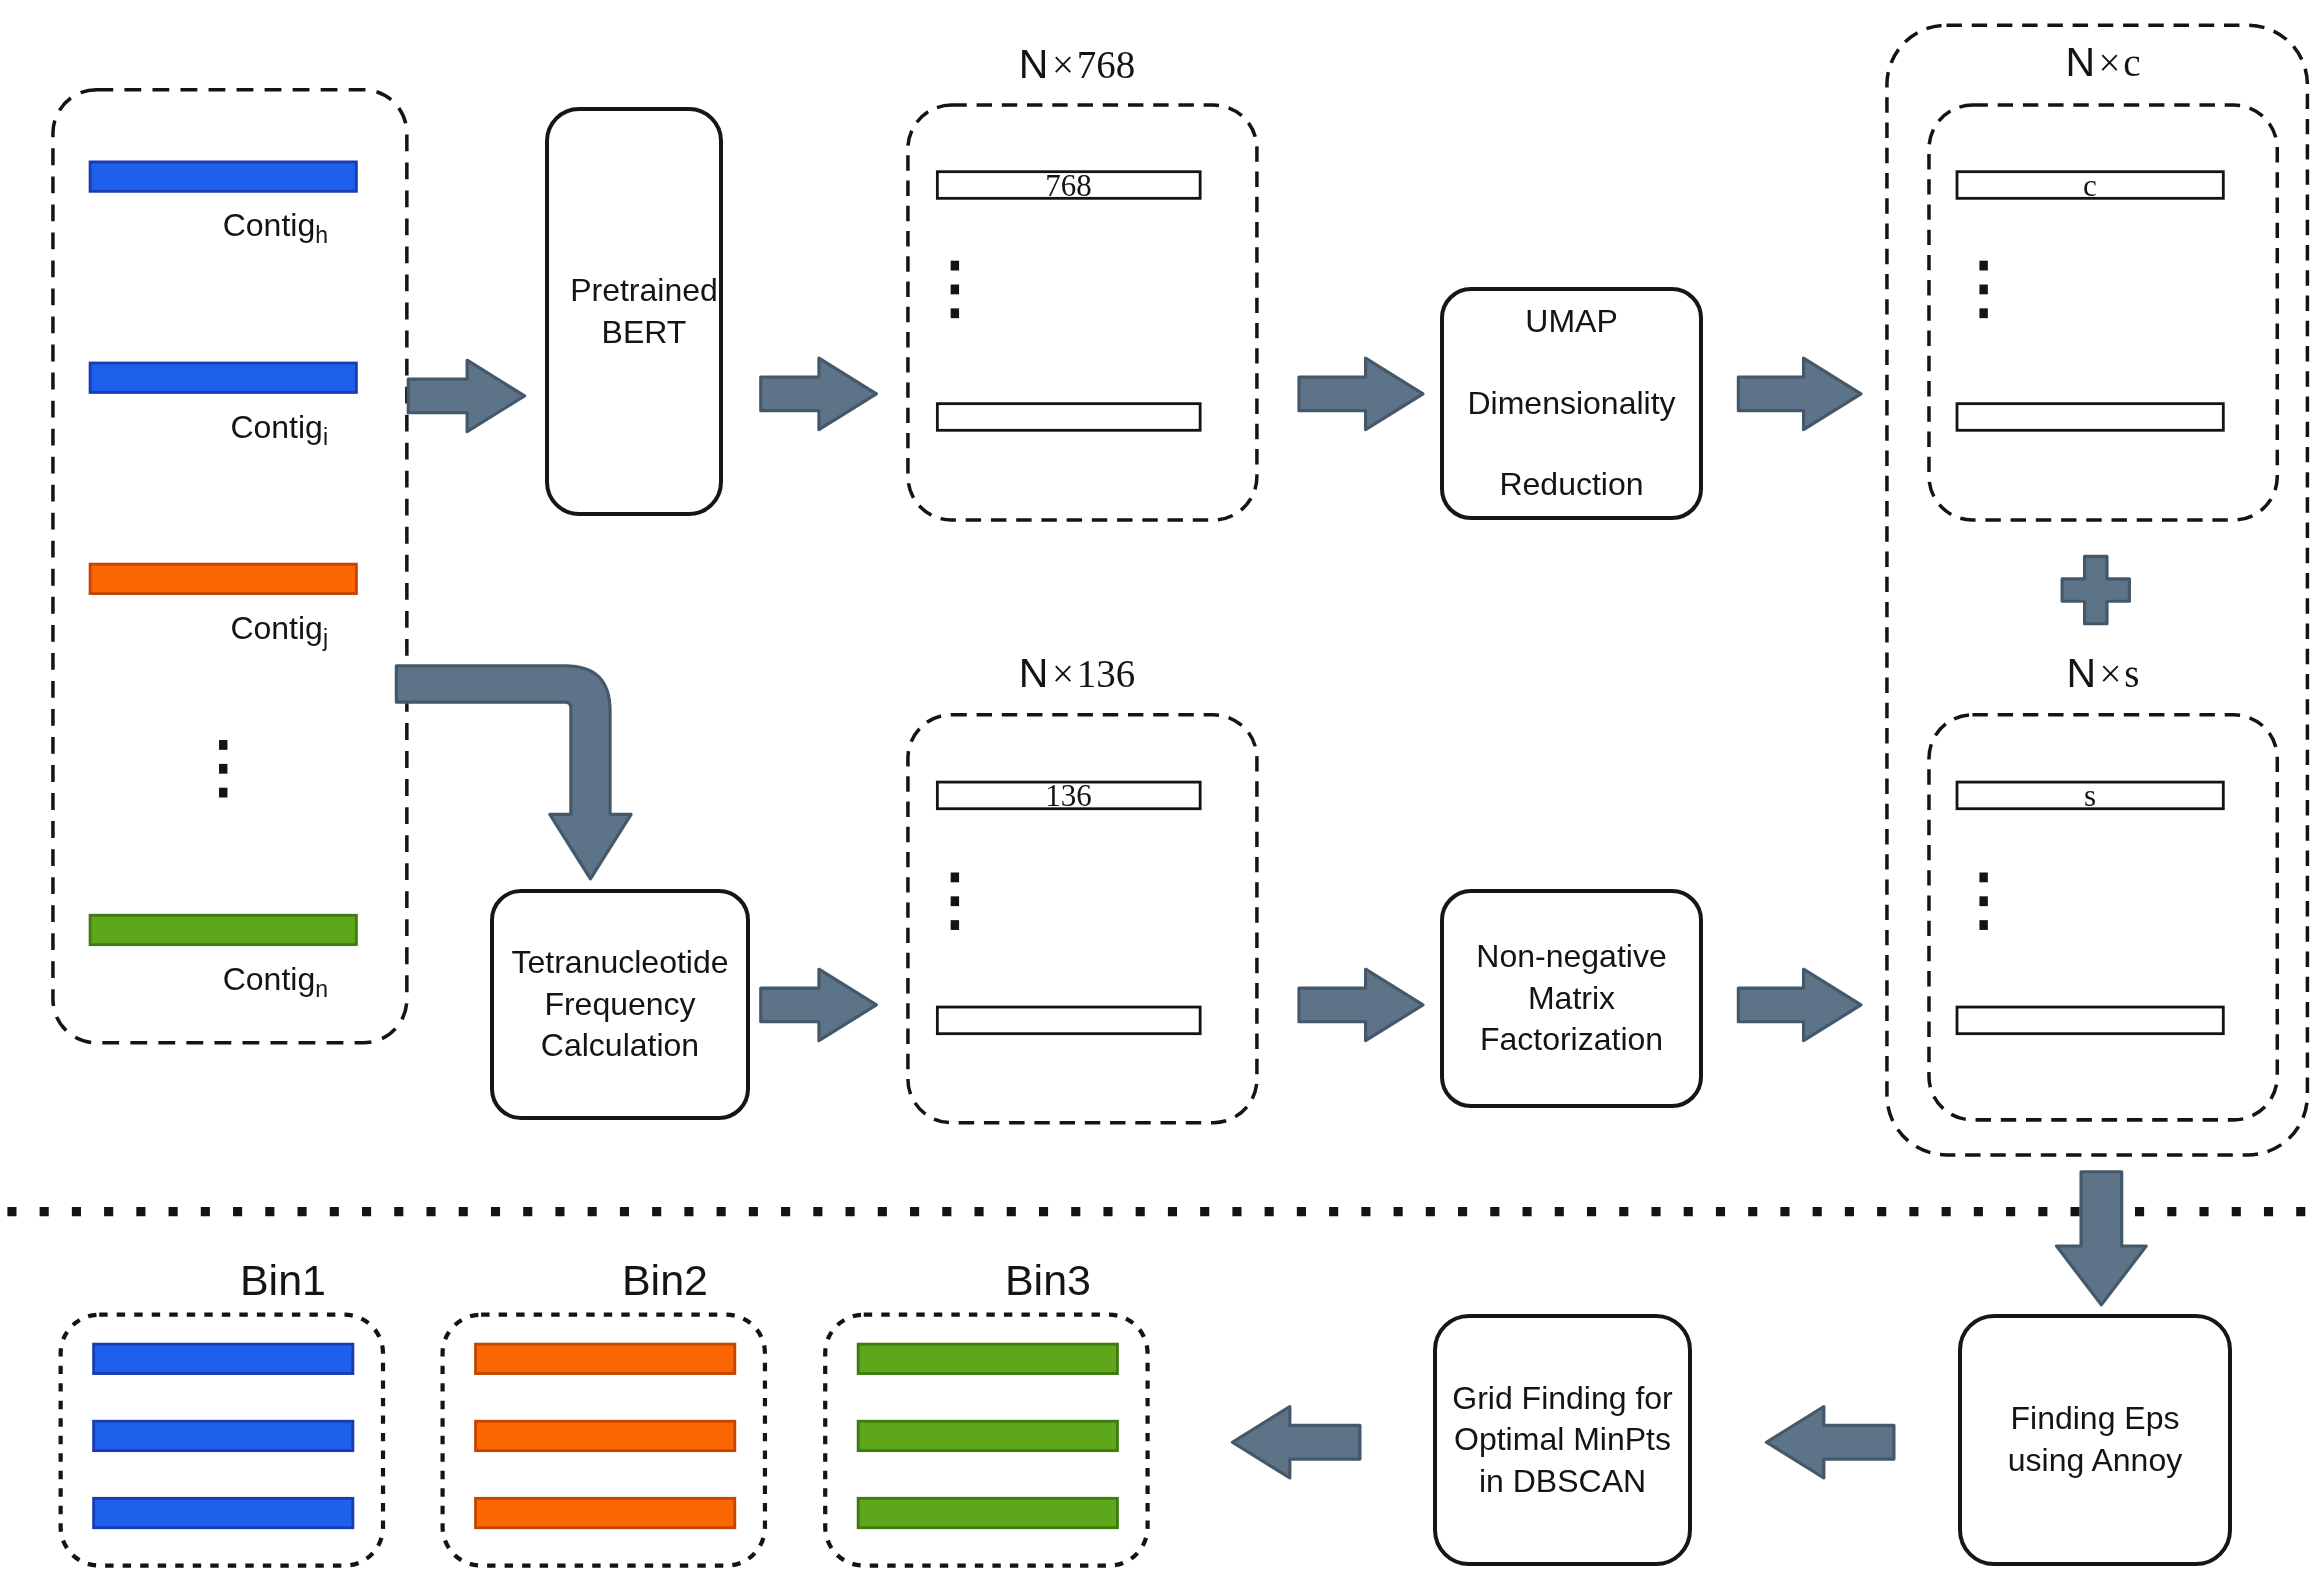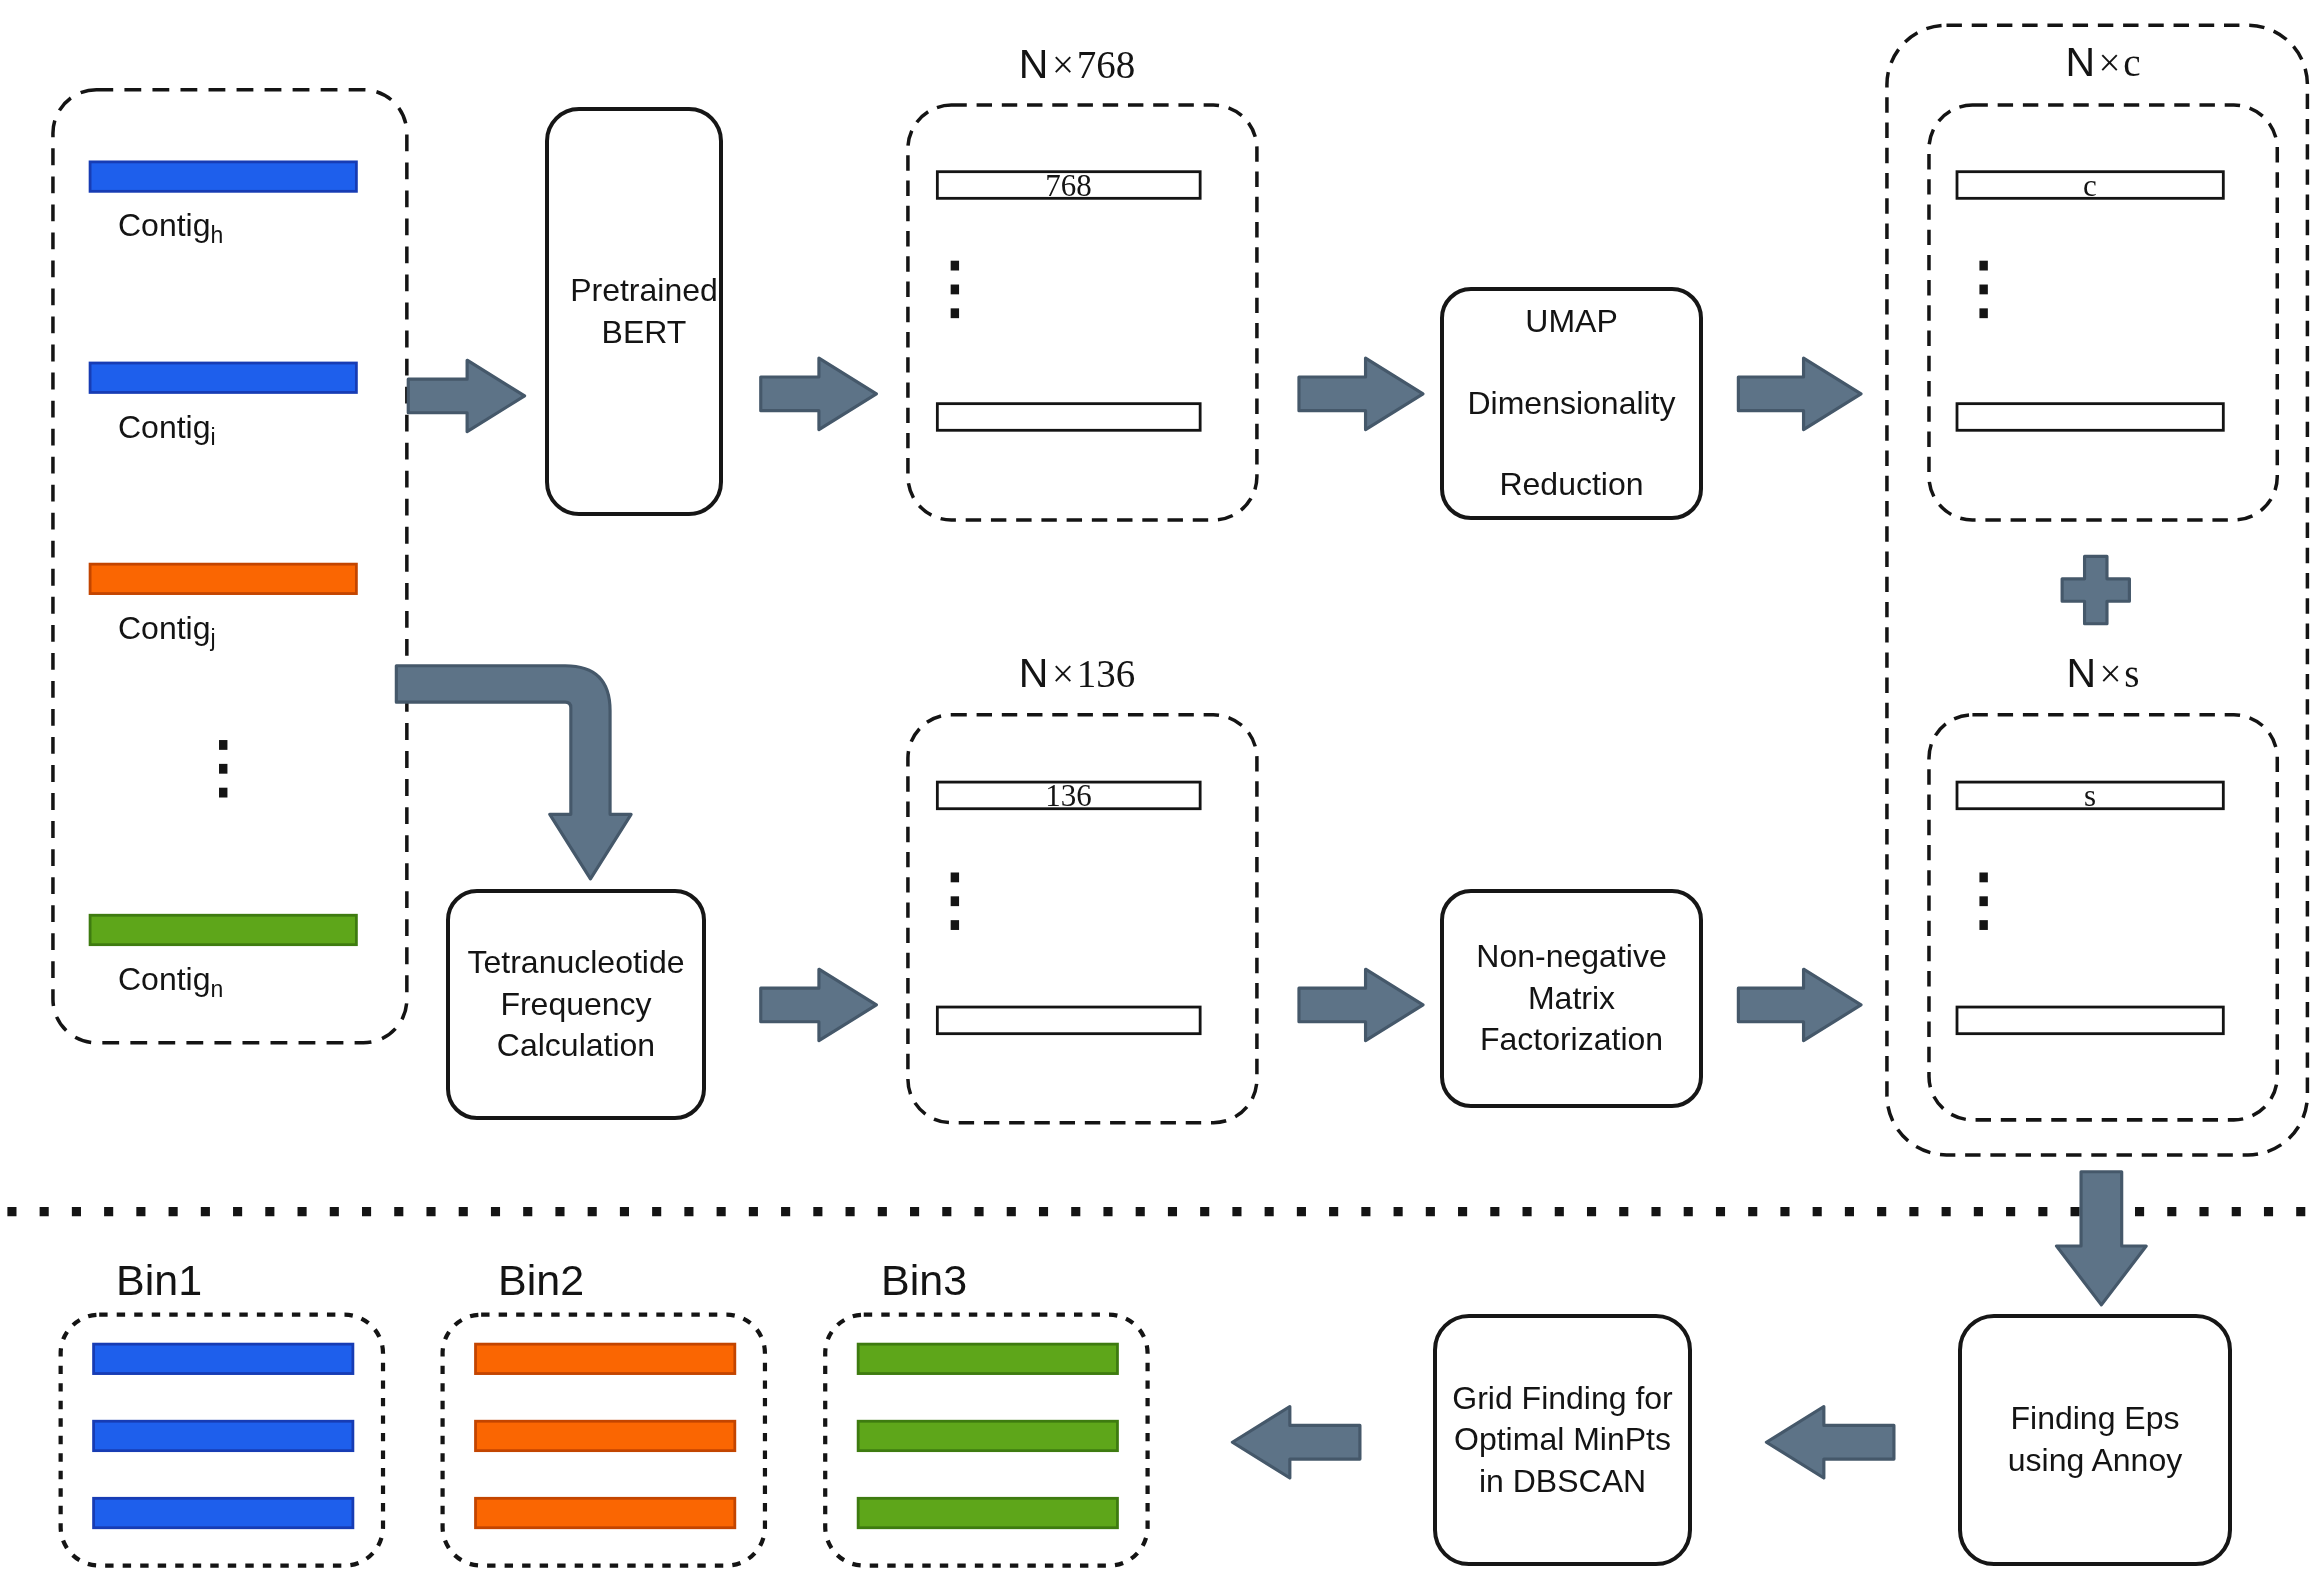--- a/index.html
+++ b/index.html
@@ -16,21 +16,21 @@
   .arrow{fill:var(--arrow_fill);stroke:var(--arrow_stroke);stroke-width:4.5;stroke-linejoin:round;}
   .dotsq{fill:var(--line);}
   .divider{stroke:var(--line);stroke-width:13;stroke-dasharray:13 33;}
 
   .box{position:absolute;box-sizing:border-box;background:#fff;border:4.2px solid #161616;
        display:flex;flex-direction:column;align-items:center;justify-content:center;
        text-align:center;z-index:2;}
   .box .line{font-size:32px;line-height:1.3;white-space:nowrap;}
   .r44{border-radius:31px;} .r48{border-radius:34px;} .r52{border-radius:36px;}
 
-  .label{position:absolute;text-align:left;z-index:2;}
+  .label{position:absolute;text-align:right;z-index:2;}
   .contig-label{font-size:32px;}
   .contig-label sub{font-size:23px;}
   .bin-label{font-size:43px;font-weight:500;}
   .mtitle{position:absolute;display:flex;align-items:baseline;justify-content:center;z-index:2;}
   .mtitle .np{font-size:41px;font-weight:500;letter-spacing:0.7px;}
   .mtitle .xp{font-family:"Liberation Serif",serif;font-size:39px;padding:0 2.8px;}
   .mtitle .dp{font-family:"Liberation Serif",serif;font-size:39px;}
   .rowlabel{position:absolute;display:flex;align-items:center;justify-content:center;
             font-family:"Liberation Serif",serif;font-size:31px;z-index:2;}
 </style>
@@ -163,21 +163,21 @@
 
   <div class="box r48" style="left:545px;top:107px;width:178px;height:409px;padding-left:20px;">
     <div class="line">Pretrained</div>
     <div class="line">BERT</div>
   </div>
   <div class="box r44" style="left:1440px;top:287px;width:263px;height:233px;gap:40px;">
     <div class="line">UMAP</div>
     <div class="line">Dimensionality</div>
     <div class="line">Reduction</div>
   </div>
-  <div class="box r44" style="left:446px;top:889px;width:260px;height:231px;">
+  <div class="box r44" style="left:490px;top:889px;width:260px;height:231px;">
     <div class="line">Tetranucleotide</div>
     <div class="line">Frequency</div>
     <div class="line">Calculation</div>
   </div>
   <div class="box r44" style="left:1440px;top:889px;width:263px;height:219px;">
     <div class="line">Non-negative</div>
     <div class="line">Matrix</div>
     <div class="line">Factorization</div>
   </div>
   <div class="box r52" style="left:1433px;top:1314px;width:259px;height:252px;">

